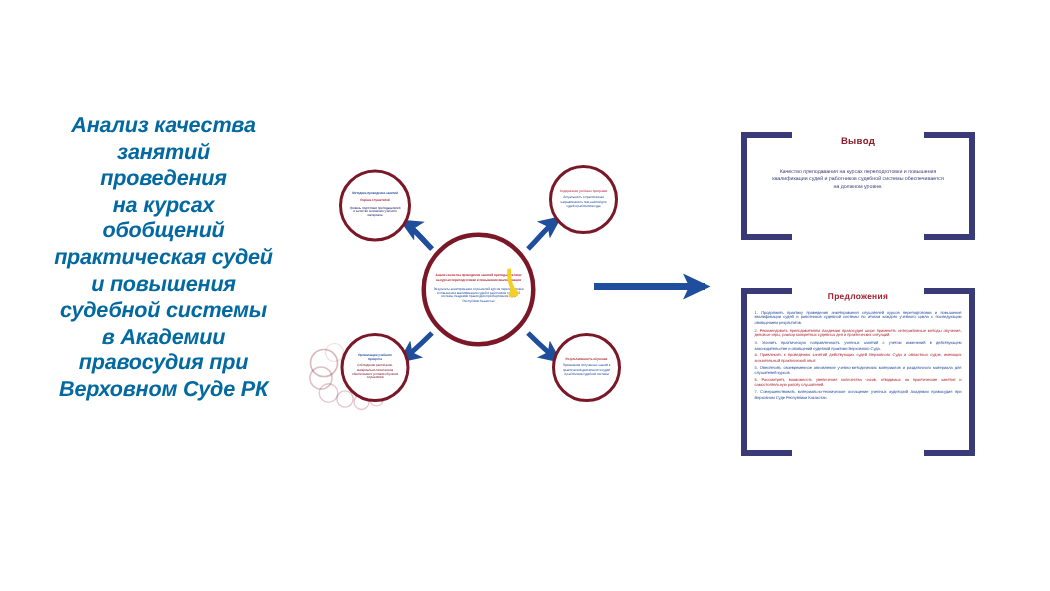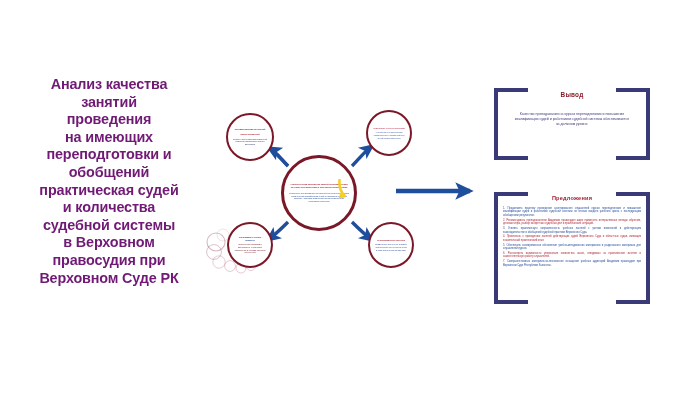--- a/index.html
+++ b/index.html
@@ -22,22 +22,23 @@
     height: 394px;
   }
 
   
   #title-block {
     position: absolute;
     left: 8px;
     top: 76px;
     width: 202px;
     text-align: center;
-    color: #701a75;
+    color: #0369a1;
     font-weight: bold;
+    font-style: italic;
     font-size: 14.4px;
     line-height: 17.6px;
     letter-spacing: -0.15px;
   }
   #title-block .tline { display: block; white-space: nowrap; }
 
   
   .node {
     position: absolute;
     border-radius: 50%;
@@ -155,27 +156,26 @@
 </style>
 </head>
 <body>
 
 <div id="canvas">
 
   <div id="title-block">
       <span class="tline">Анализ качества</span>
       <span class="tline">занятий</span>
       <span class="tline">проведения</span>
-      <span class="tline">на имеющих</span>
-      <span class="tline">переподготовки и</span>
+      <span class="tline">на курсах</span>
       <span class="tline">обобщений</span>
       <span class="tline">практическая судей</span>
-      <span class="tline">и количества</span>
+      <span class="tline">и повышения</span>
       <span class="tline">судебной системы</span>
-      <span class="tline">в Верховном</span>
+      <span class="tline">в Академии</span>
       <span class="tline">правосудия при</span>
       <span class="tline">Верховном Суде РК</span>
     </div>
 
   <svg width="700" height="394" viewBox="0 0 700 394" style="position:absolute;left:0;top:0;pointer-events:none;">
     <defs>
       <marker id="ah" markerWidth="5" markerHeight="5" refX="3.6" refY="2.5" orient="auto" markerUnits="strokeWidth">
         <path d="M0,0.4 L4.6,2.5 L0,4.6 L1.1,2.5 Z" fill="#1f4e9c"></path>
       </marker>
       <marker id="ah-big" markerWidth="4.2" markerHeight="4.2" refX="3.2" refY="2.1" orient="auto" markerUnits="strokeWidth">

